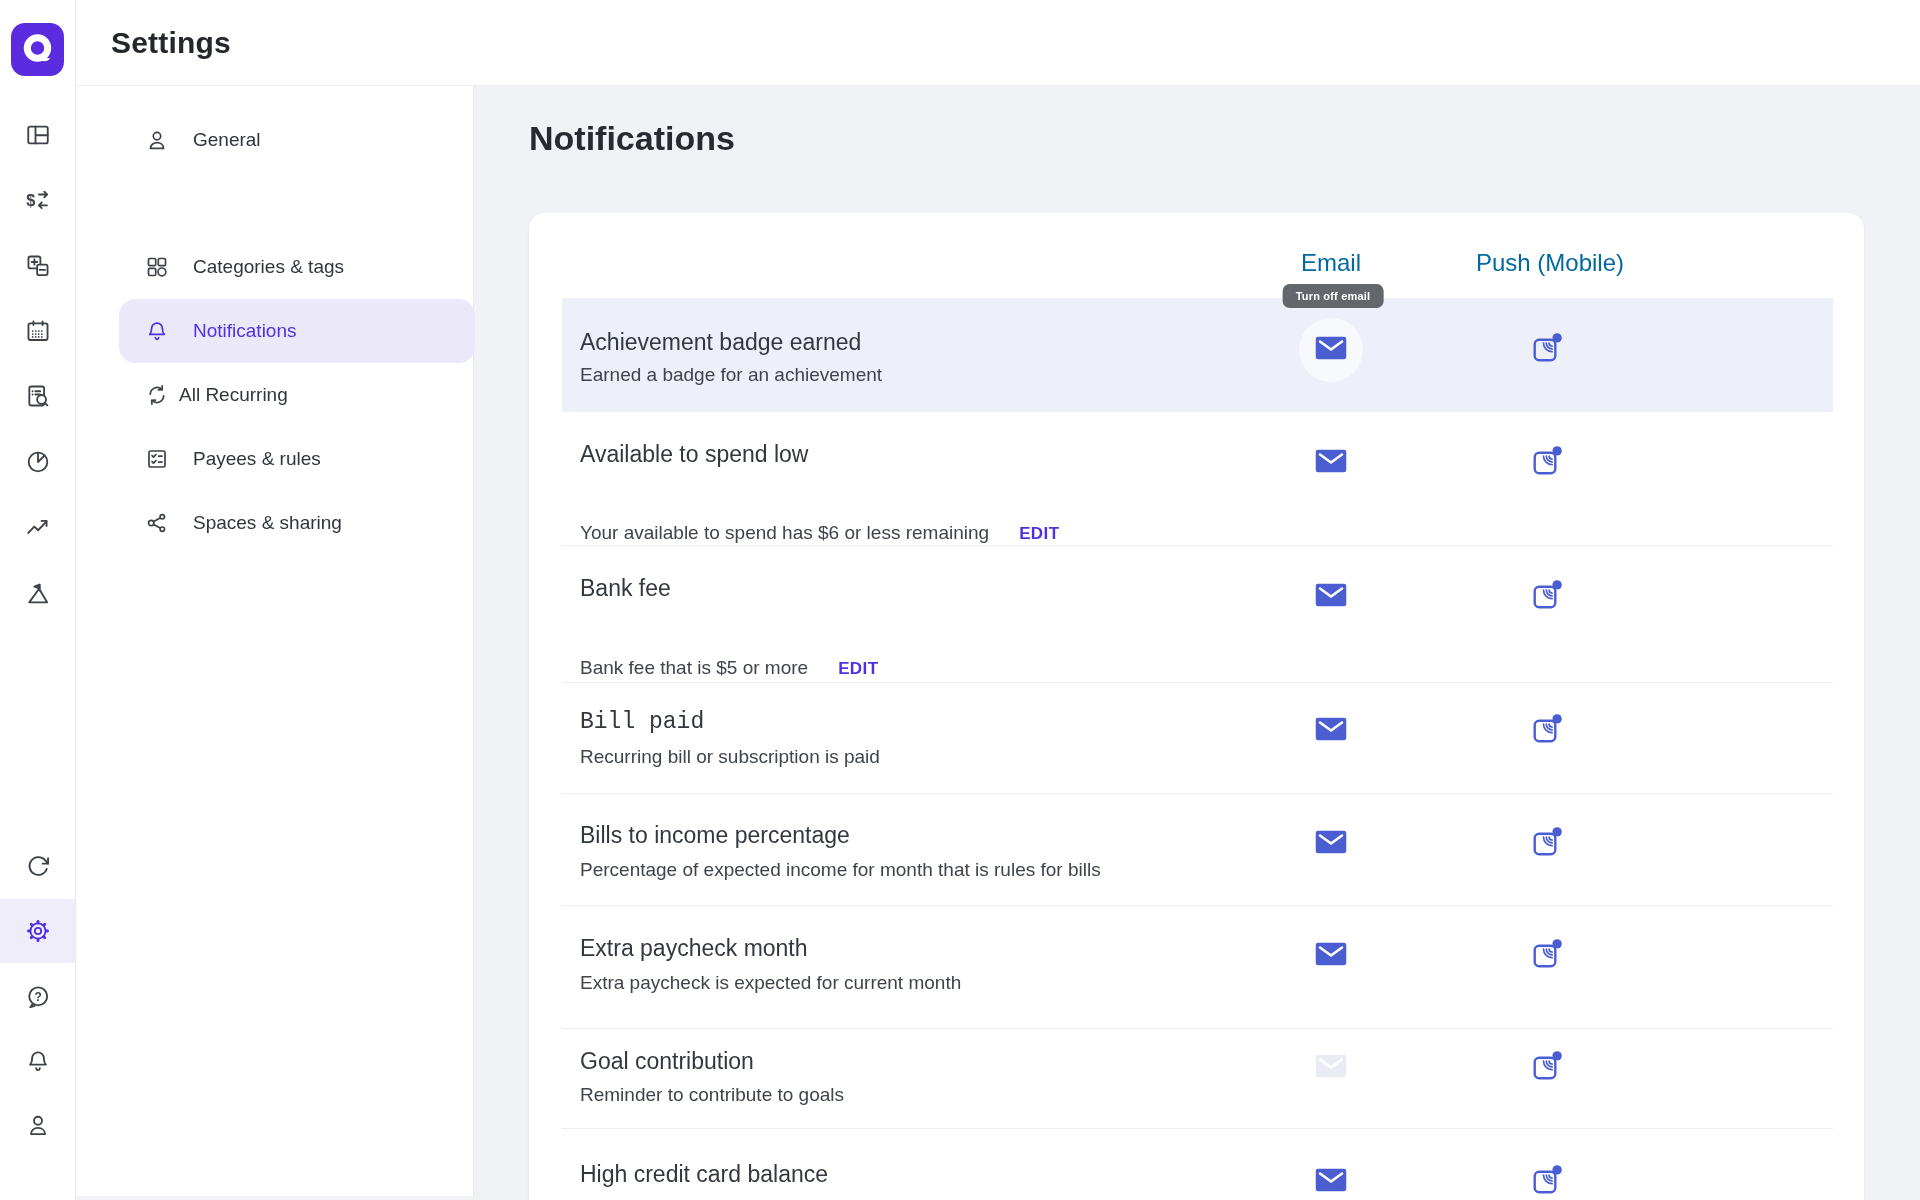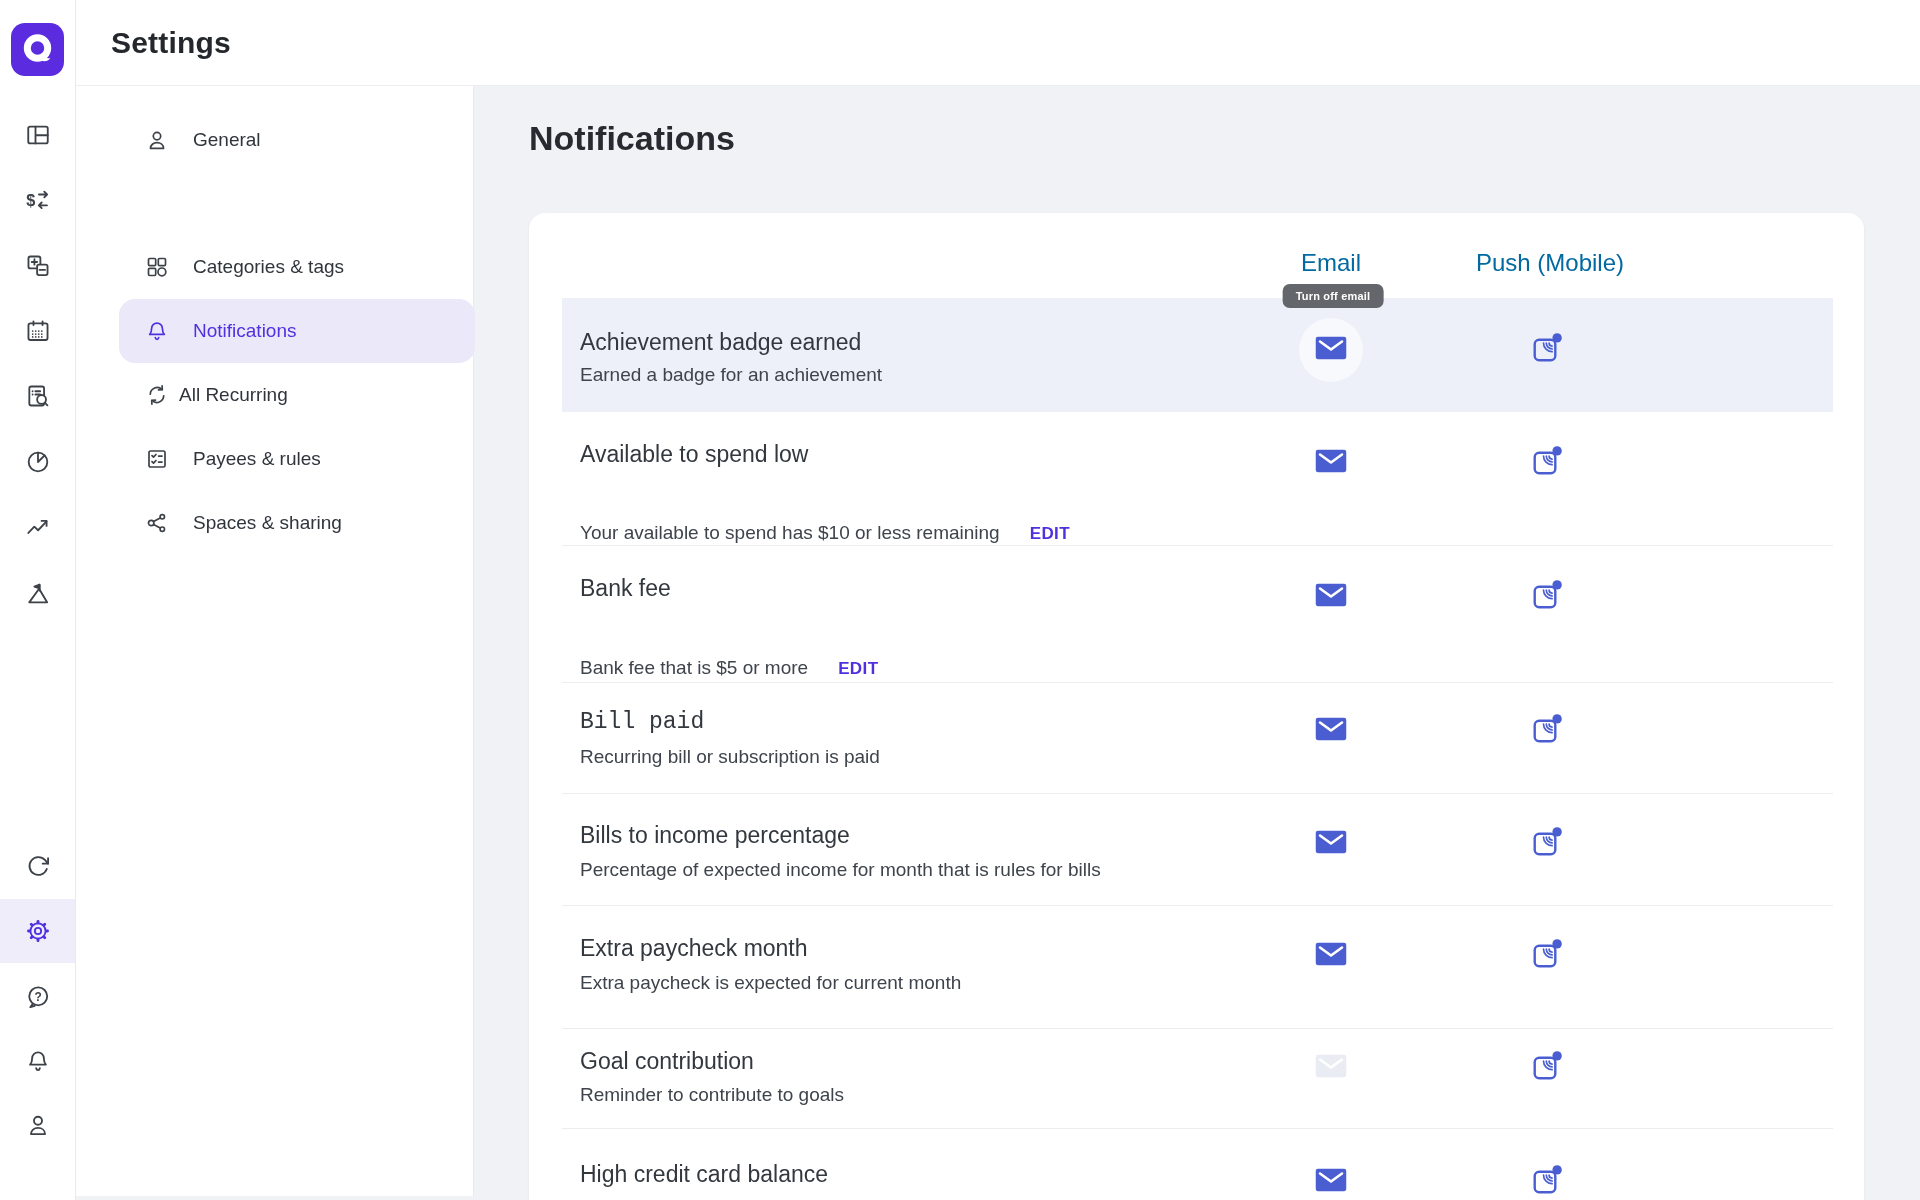--- a/index.html
+++ b/index.html
@@ -298,21 +298,21 @@
             </svg></span>
         </div>
         <div class="cell" style="left: 1018px; top: 137px;">
           <span><svg width="33" height="33" viewBox="0 0 33 33" fill="none">
               <rect x="4.2" y="8.2" width="20.6" height="20.6" rx="4.5" stroke="#4a5ed1" stroke-width="2.4"></rect>
               <path d="M18.6 11.6A3 3 0 0 0 21.6 14.6M15.8 11.6A5.8 5.8 0 0 0 21.6 17.4M13 11.6A8.6 8.6 0 0 0 21.6 20.2" stroke="#4a5ed1" stroke-width="1.7" stroke-linecap="round"></path>
               <circle cx="26.6" cy="6.4" r="4.7" fill="#4a5ed1"></circle>
             </svg></span>
         </div>
         <div class="row-title" style="top: 226px;">Available to spend low</div>
-        <div class="row-sub" style="top: 273px;"><span>Your available to spend has $10 or less remaining</span><span class="edit">EDIT</span></div>
+        <div class="row-sub" style="top: 273px;"><span>Your available to spend has $6 or less remaining</span><span class="edit">EDIT</span></div>
         <div class="cell" style="left: 802px; top: 250px;">
           <span><svg width="31" height="23" viewBox="0 0 31 23">
               <rect width="31" height="23" rx="3.4" fill="#4a5ed1"></rect>
               <path d="M4.5 5 15.5 13 26.5 5" fill="none" stroke="#fff" stroke-width="2.6" stroke-linecap="round" stroke-linejoin="round"></path>
             </svg></span>
         </div>
         <div class="cell" style="left: 1018px; top: 250px;">
           <span><svg width="33" height="33" viewBox="0 0 33 33" fill="none">
               <rect x="4.2" y="8.2" width="20.6" height="20.6" rx="4.5" stroke="#4a5ed1" stroke-width="2.4"></rect>
               <path d="M18.6 11.6A3 3 0 0 0 21.6 14.6M15.8 11.6A5.8 5.8 0 0 0 21.6 17.4M13 11.6A8.6 8.6 0 0 0 21.6 20.2" stroke="#4a5ed1" stroke-width="1.7" stroke-linecap="round"></path>

